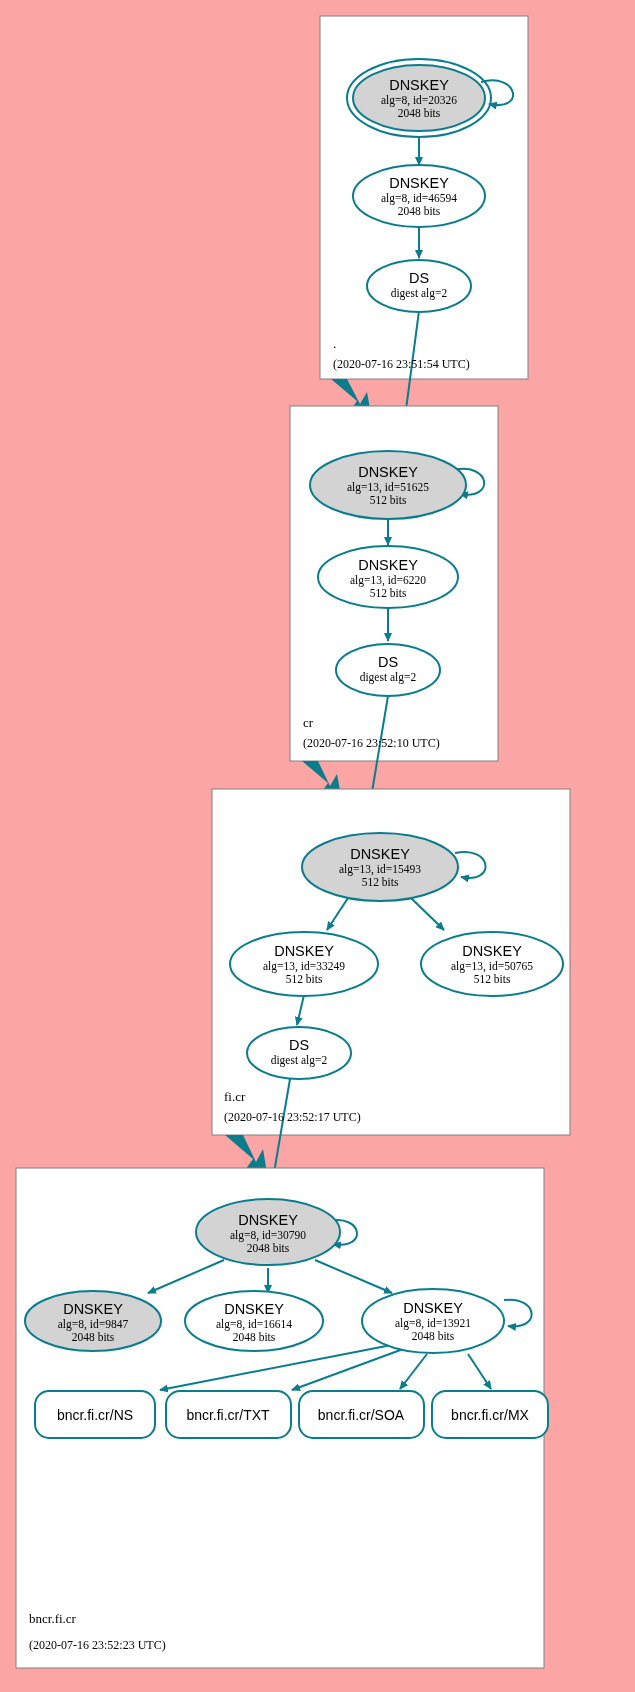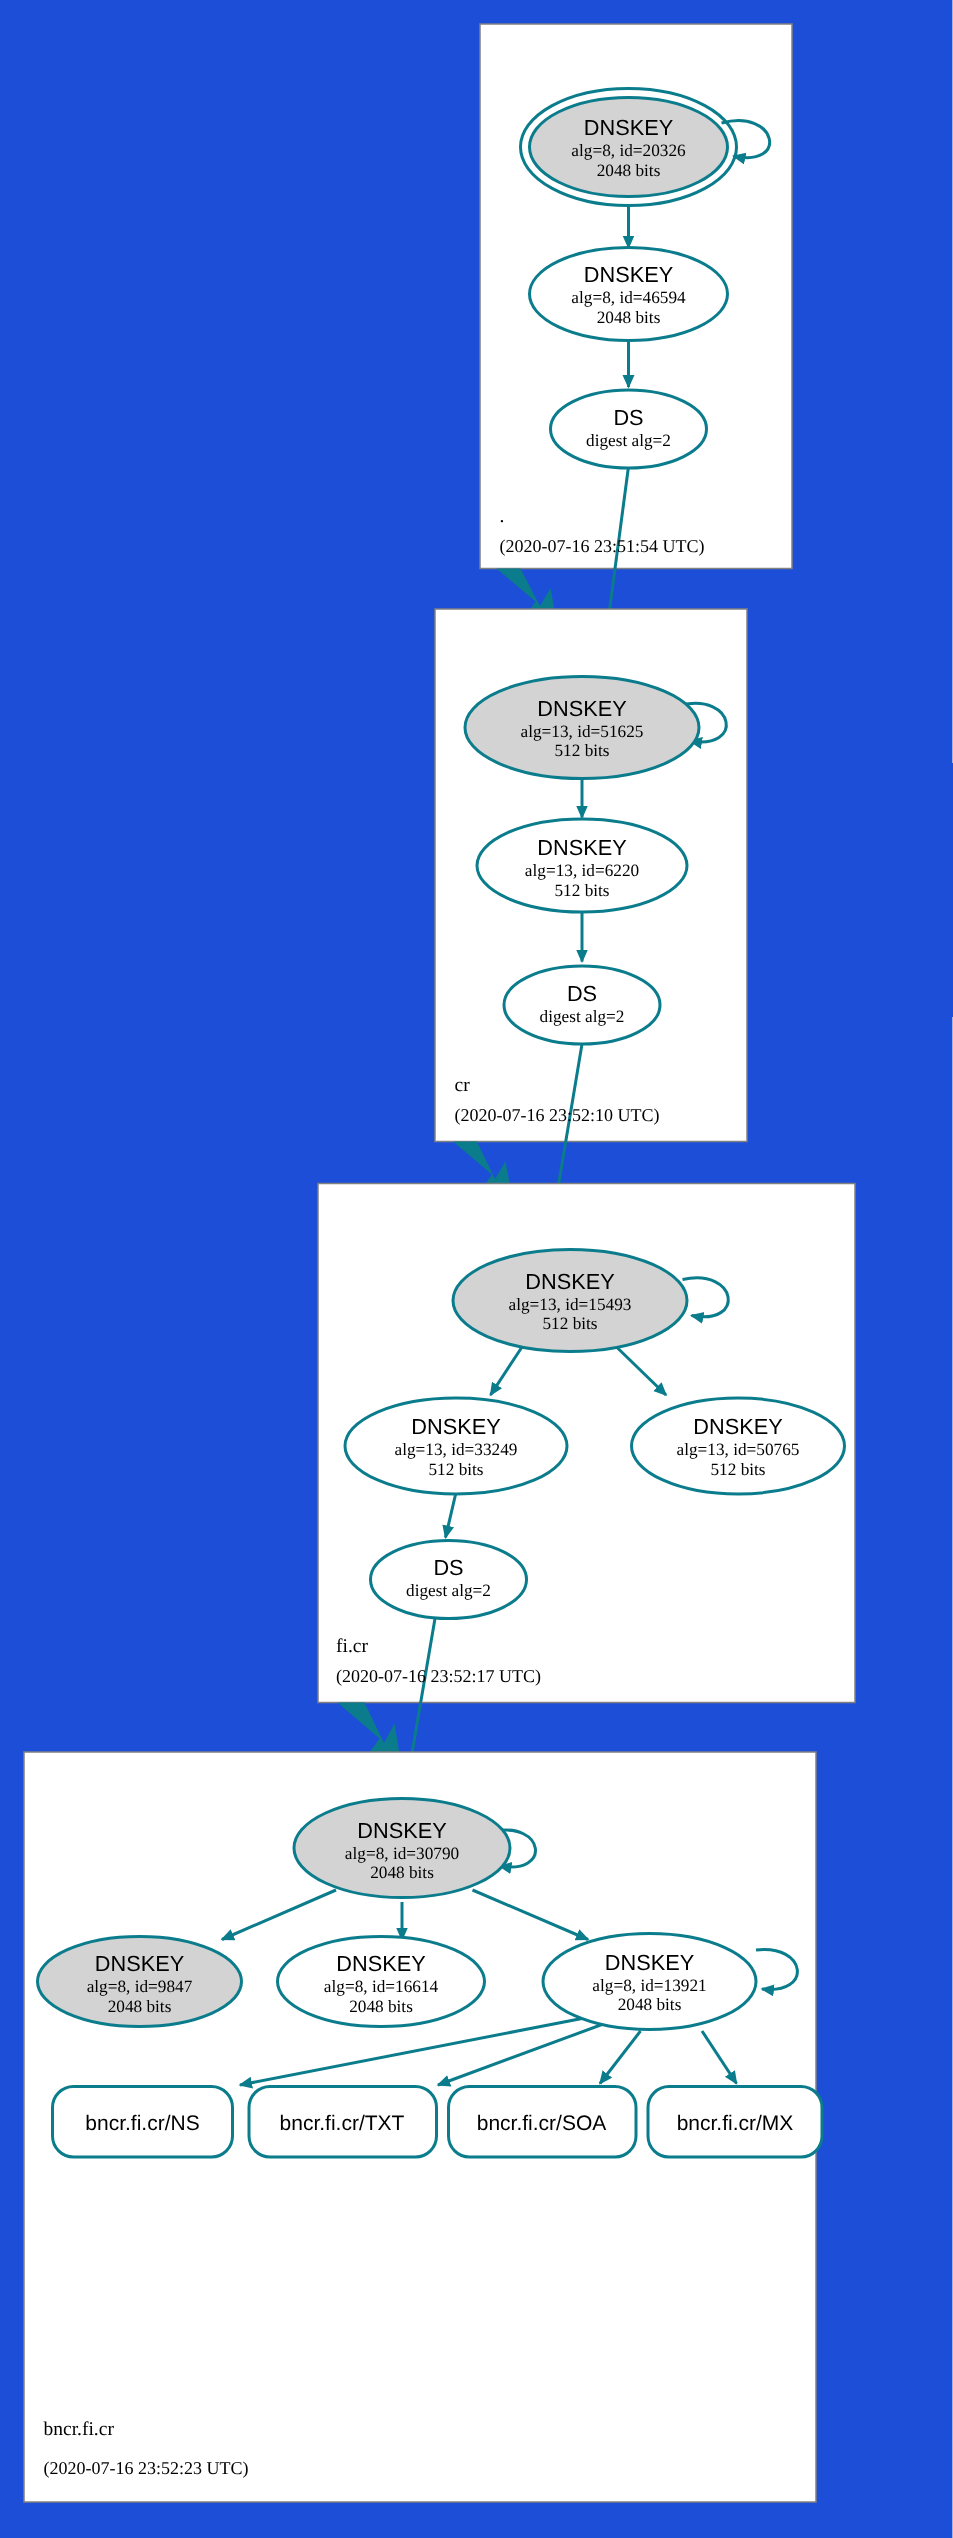--- a/index.html
+++ b/index.html
@@ -4,21 +4,21 @@
 <style>
   html, body {
     margin: 0;
     padding: 0;
     background: #ffffff;
   }
   #stage {
     position: relative;
     width: 635px;
     height: 1692px;
-    background: #1d4ed8;
+    background: #fca5a5;
     font-family: "Liberation Sans", sans-serif;
     overflow: hidden;
     text-decoration: underline;
   }
   svg#graph {
     position: absolute;
     left: 0;
     top: 0;
     width: 635px;
     height: 1692px;

